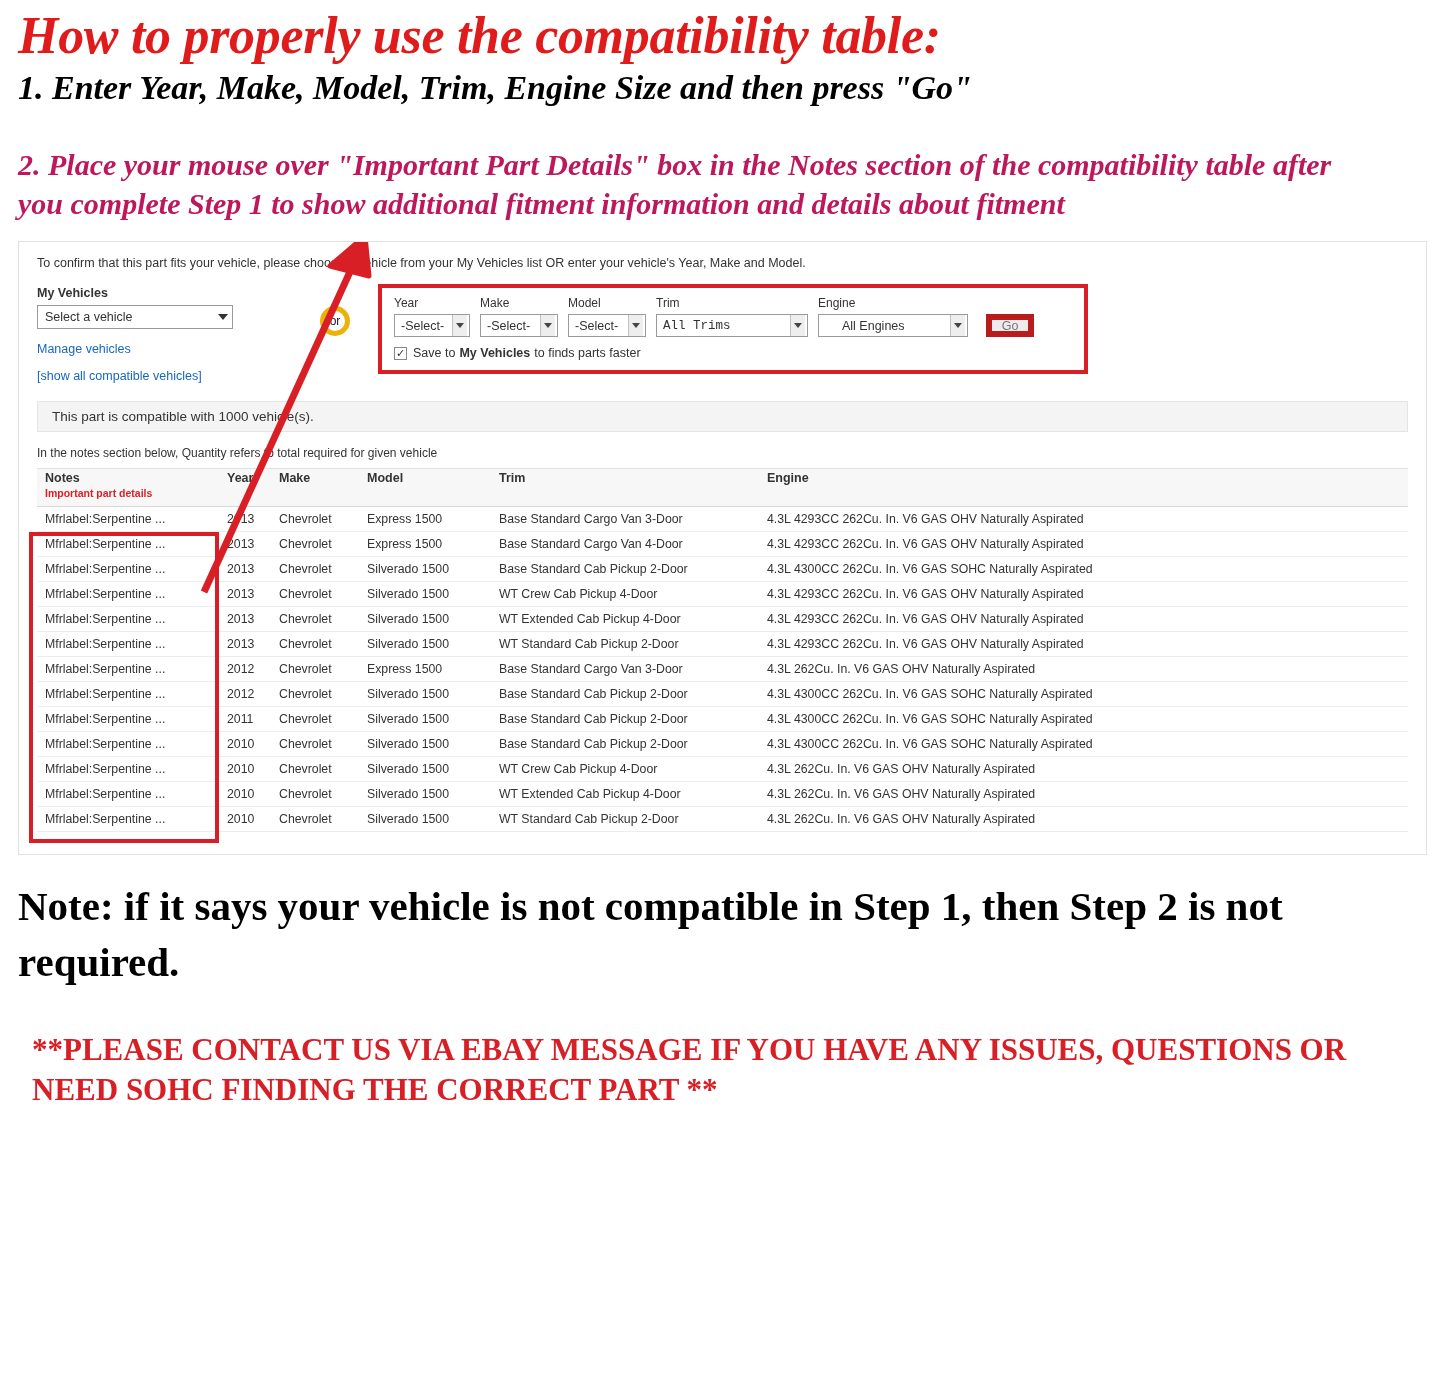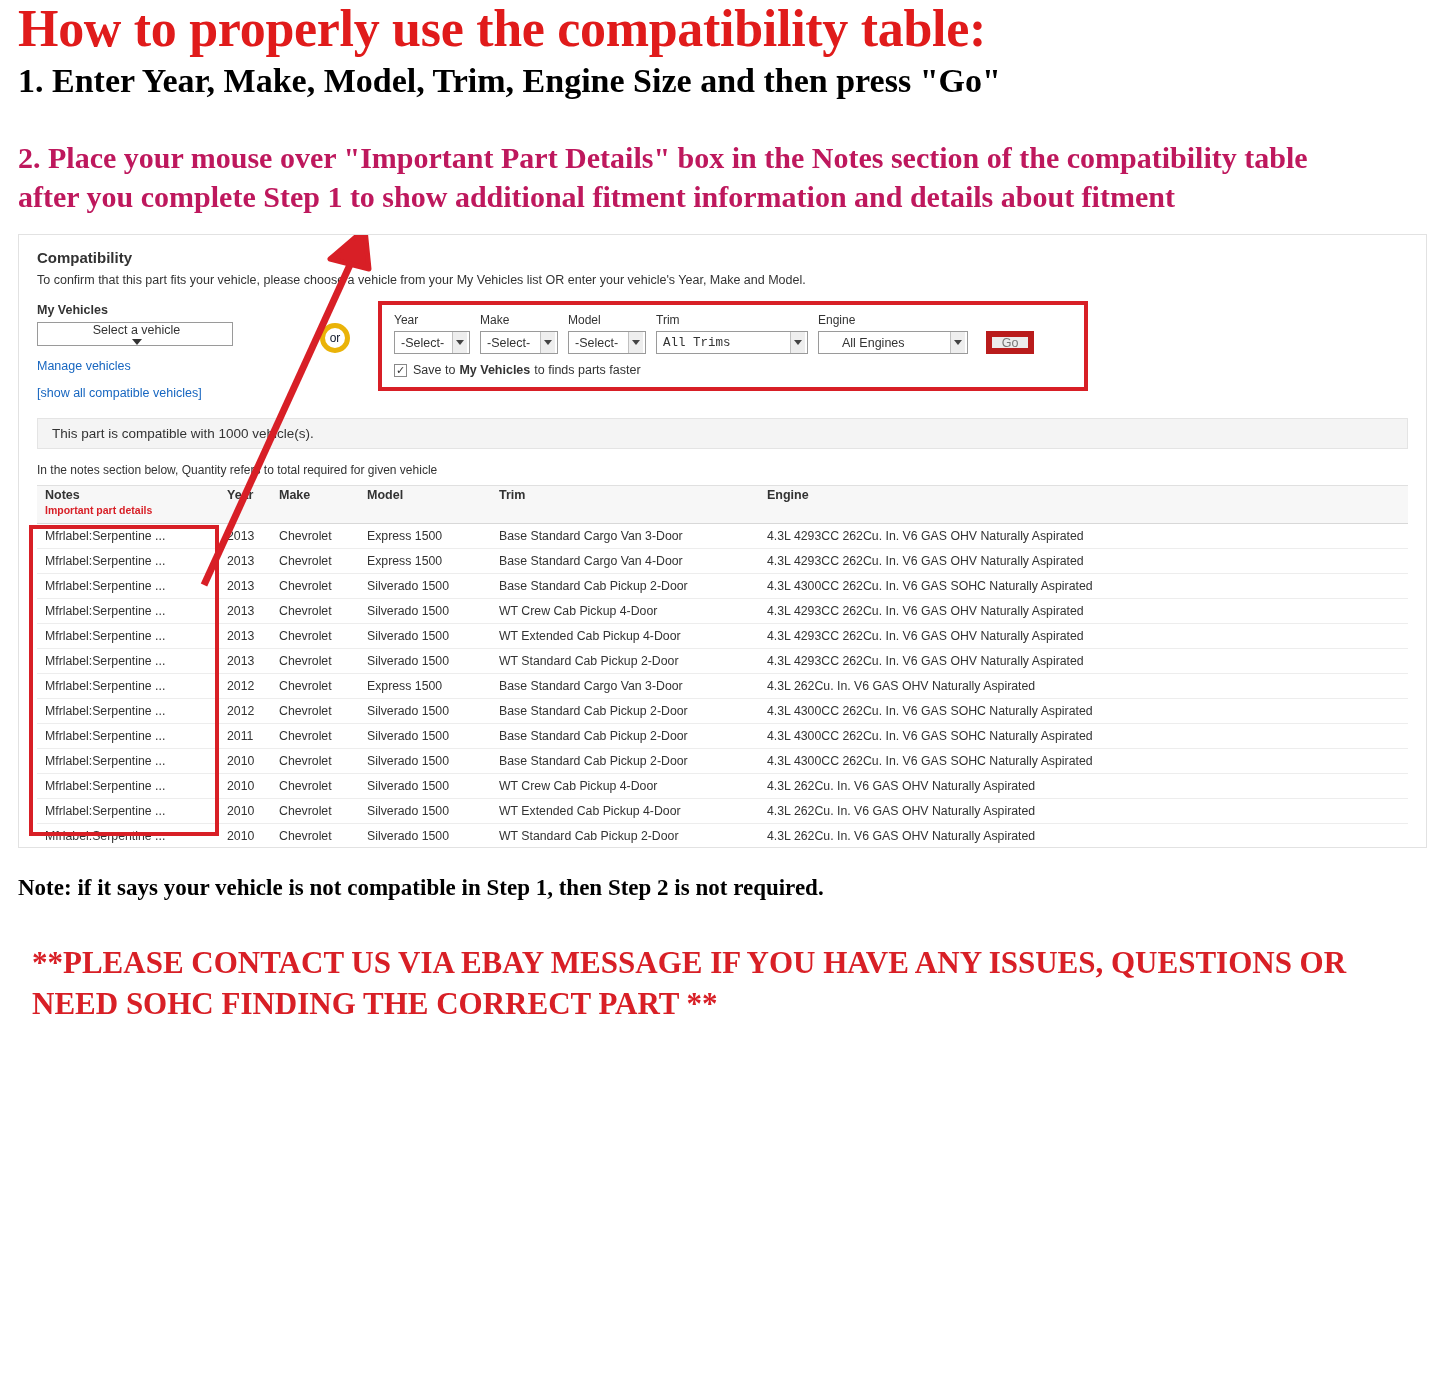--- a/index.html
+++ b/index.html
@@ -10,21 +10,22 @@
     font-family: "Liberation Sans", sans-serif;
   }
   .page {
     position: relative;
     width: 1445px; height: 1393px;
     overflow: hidden;
   }
 
   
   .instructions {
-    padding: 1px 18px 0 18px;
+    padding: 8px 18px 0 18px;
+    font-style: italic;
   }
   .title-main {
     font-family: "Liberation Serif", serif;
     font-weight: bold;
     font-size: 52px;
     color: #e01b1b;
     line-height: 1.08;
     margin: 0 0 2px 0;
     letter-spacing: -0.3px;
   }
@@ -93,21 +94,20 @@
     display: flex;
     align-items: center;
     justify-content: space-between;
     border: 1px solid #9a9a9a;
     background: #fff;
     height: 24px;
     padding: 0 4px 0 7px;
     font-size: 12.5px;
     color: #333;
     width: 196px;
-    flex-direction: column;
   }
   .caret {
     width: 0; height: 0;
     border-left: 5px solid transparent;
     border-right: 5px solid transparent;
     border-top: 6px solid #333;
   }
   .link {
     color: #1766c0;
     font-size: 12.5px;
@@ -275,21 +275,21 @@
     top: -40px;
     width: 260px;
     height: 420px;
     pointer-events: none;
   }
 
   
   .note-line {
     font-family: "Liberation Serif", serif;
     font-weight: bold;
-    font-size: 23px;
+    font-size: 41px;
     color: #000;
     line-height: 1.35;
     margin: 24px 18px 0 18px;
     max-width: 1370px;
   }
   .contact-line {
     font-family: "Liberation Serif", serif;
     font-weight: bold;
     font-size: 31px;
     color: #d81f26;
@@ -304,21 +304,20 @@
 <div class="page">
 
   <div class="instructions">
     <h1 class="title-main">How to properly use the compatibility table:</h1>
     <div class="step-one">1. Enter Year, Make, Model, Trim, Engine Size and then press "Go"</div>
     <div class="step-two">2. Place your mouse over "Important Part Details" box in the Notes section of the compatibility table after you complete Step 1 to show additional fitment information and details about fitment</div>
   </div>
 
   <div class="compat-panel">
 
-    <div class="compat-title">Compatibility</div>
     <div class="compat-sub">To confirm that this part fits your vehicle, please choose a vehicle from your My Vehicles list OR enter your vehicle's Year, Make and Model.</div>
 
     <div class="compat-row">
 
       <div class="myveh">
         <div class="myveh-label">My Vehicles</div>
         <div class="select-box">
           <span>Select a vehicle</span>
           <span class="caret"></span>
         </div>

